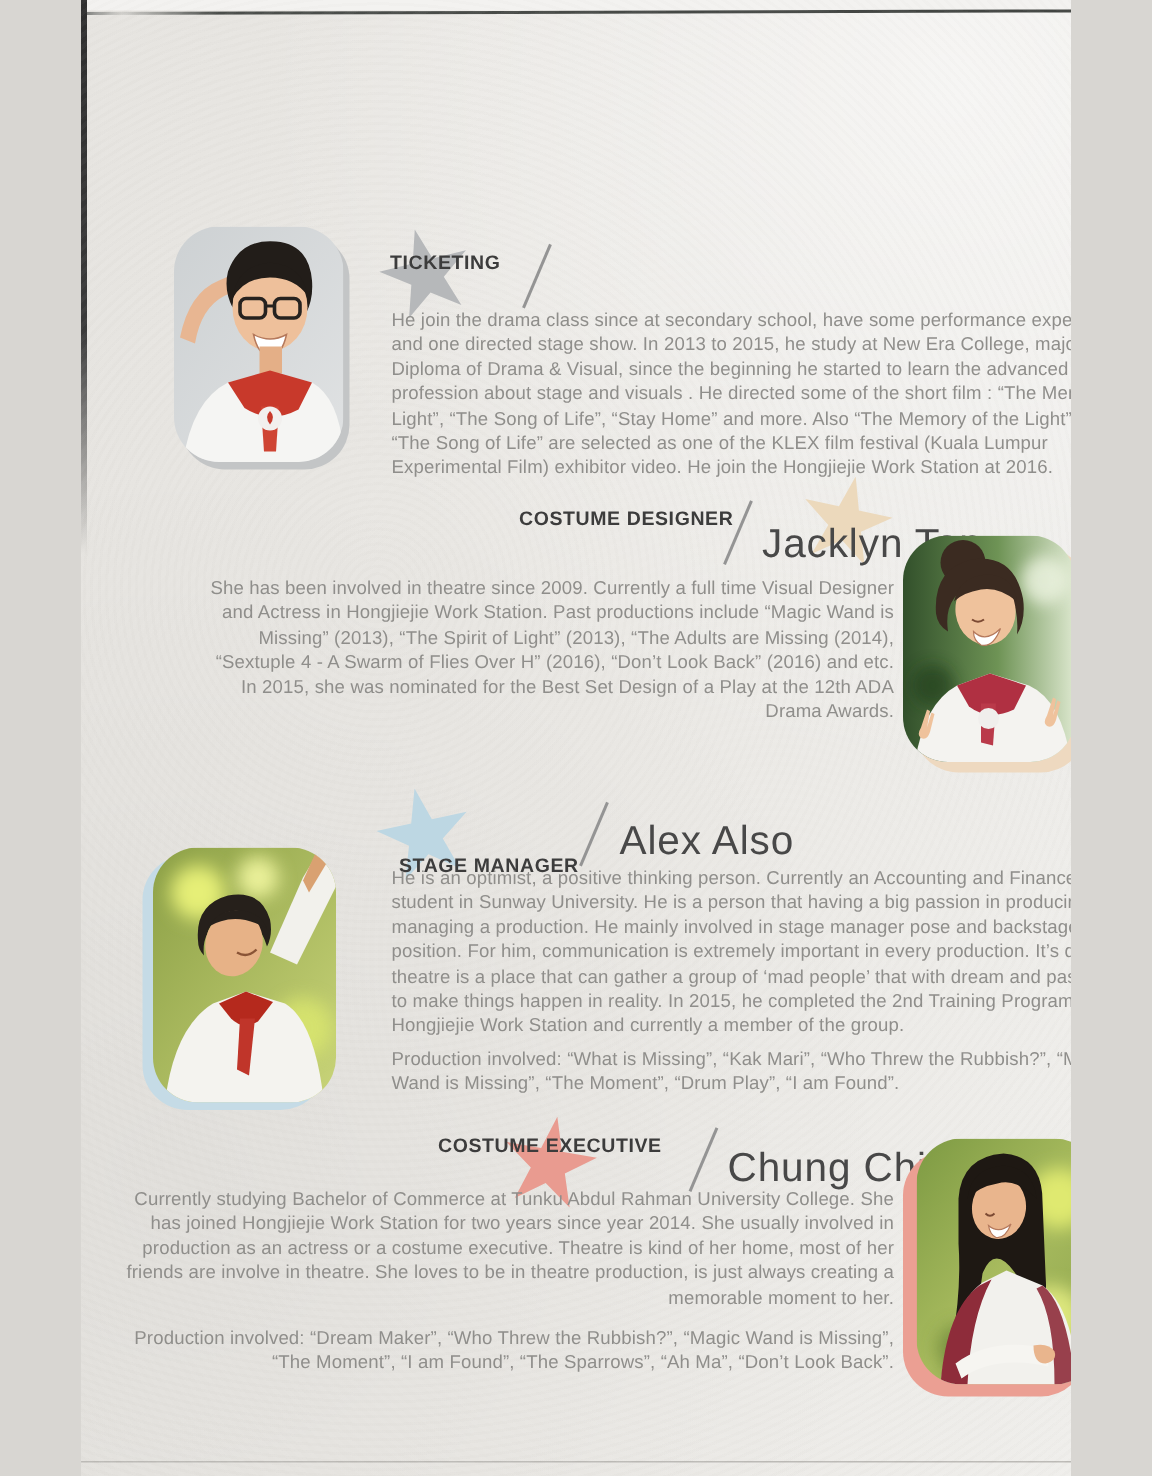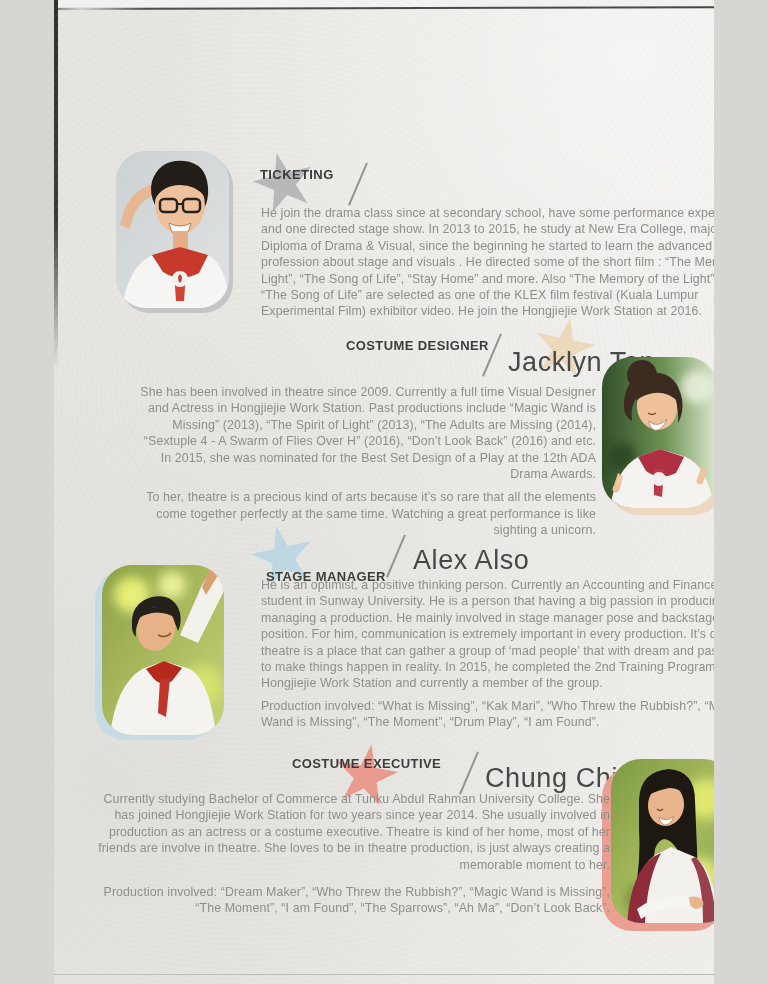--- a/index.html
+++ b/index.html
@@ -64,21 +64,21 @@
   #s3-body{left:207px;top:577px;width:502px;}
   #s3-body p + p{margin-top:6px;}
 
   
   #s4-star{left:280px;top:744px;width:64px;height:64px;transform:rotate(10deg);}
   #s4-role{left:238px;top:756px;}
   #s4-slash{left:414px;top:750px;}
   #s4-name{left:431px;top:763px;}
   #s4-photo{left:557px;top:759px;width:122px;height:164px;}
   #s4-photo .photo-shadow{transform:translate(-9px,8px);}
-  #s4-body{left:44px;top:791px;width:512px;}
+  #s4-body{left:30px;top:791px;width:512px;}
   #s4-body p + p{margin-top:11px;}
 </style>
 </head>
 <body>
 
 <div class="page">
   <div class="scan-top-strip"></div>
   <div class="scan-top-line"></div>
   <div class="scan-left-edge"></div>
   <div class="scan-bottom-line"></div>
@@ -150,21 +150,20 @@
         <path d="M36,100 L58,92 L82,100 L74,116 Q57,124 44,114 Z" fill="#b03042"></path>
         <path d="M52,112 L62,112 L60,140 L52,138 Z" fill="#ba3a4a"></path>
         <circle cx="57" cy="122" r="7" fill="#f0eeec"></circle>
         <path d="M12,128 l4,-12 2,1 -2,11 3,-10 2,1 -3,12 q-2,6 -6,4 q-3,-2 0,-7 Z" fill="#efc29c"></path>
         <path d="M96,120 l4,-12 2,1 -2,11 3,-10 2,1 -3,12 q-2,6 -6,4 q-3,-2 0,-7 Z" fill="#efc29c"></path>
       </svg>
     </div>
   </div>
   <div class="body-text align-right" id="s2-body">
     <p>She has been involved in theatre since 2009. Currently a full time Visual Designer and Actress in Hongjiejie Work Station. Past productions include “Magic Wand is Missing” (2013), “The Spirit of Light” (2013), “The Adults are Missing (2014), “Sextuple 4 - A Swarm of Flies Over H” (2016), “Don’t Look Back” (2016) and etc. In 2015, she was nominated for the Best Set Design of a Play at the 12th ADA Drama Awards.</p>
-    <p>To her, theatre is a precious kind of arts because it’s so rare that all the elements come together perfectly at the same time. Watching a great performance is like sighting a unicorn.</p>
   </div>
 
   <div class="star" id="s3-star" style="background: rgb(189, 215, 227);"></div>
   <div class="role" id="s3-role">STAGE MANAGER</div>
   <div class="slash" id="s3-slash"></div>
   <div class="pname" id="s3-name">Alex Also</div>
   <div class="photo-wrap" id="s3-photo">
     <div class="photo-shadow" style="background: rgb(197, 219, 230);"></div>
     <div class="photo-img">
       <svg viewBox="0 0 122 170" preserveAspectRatio="none">

